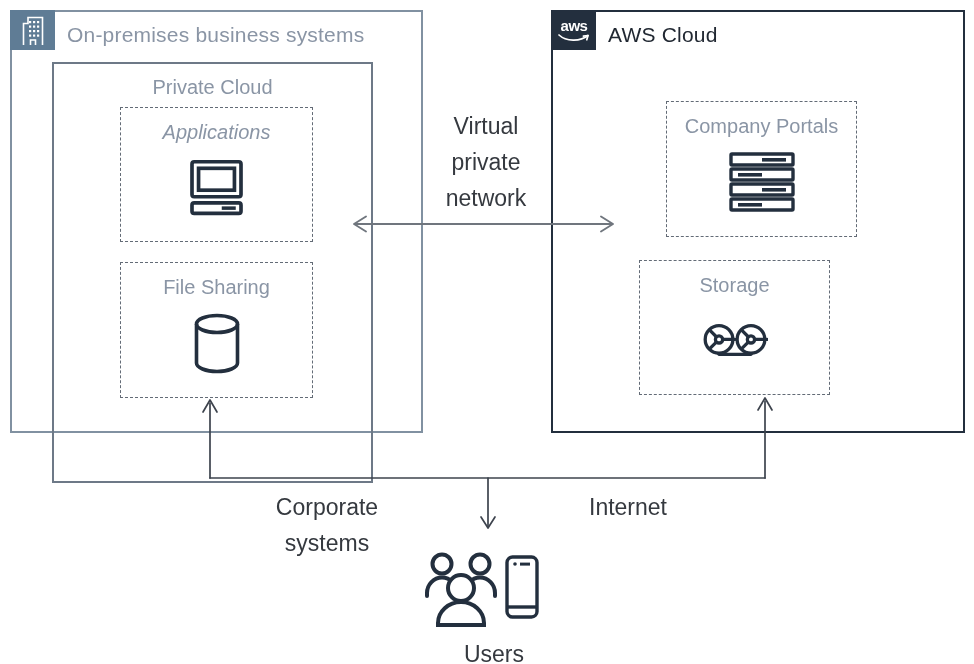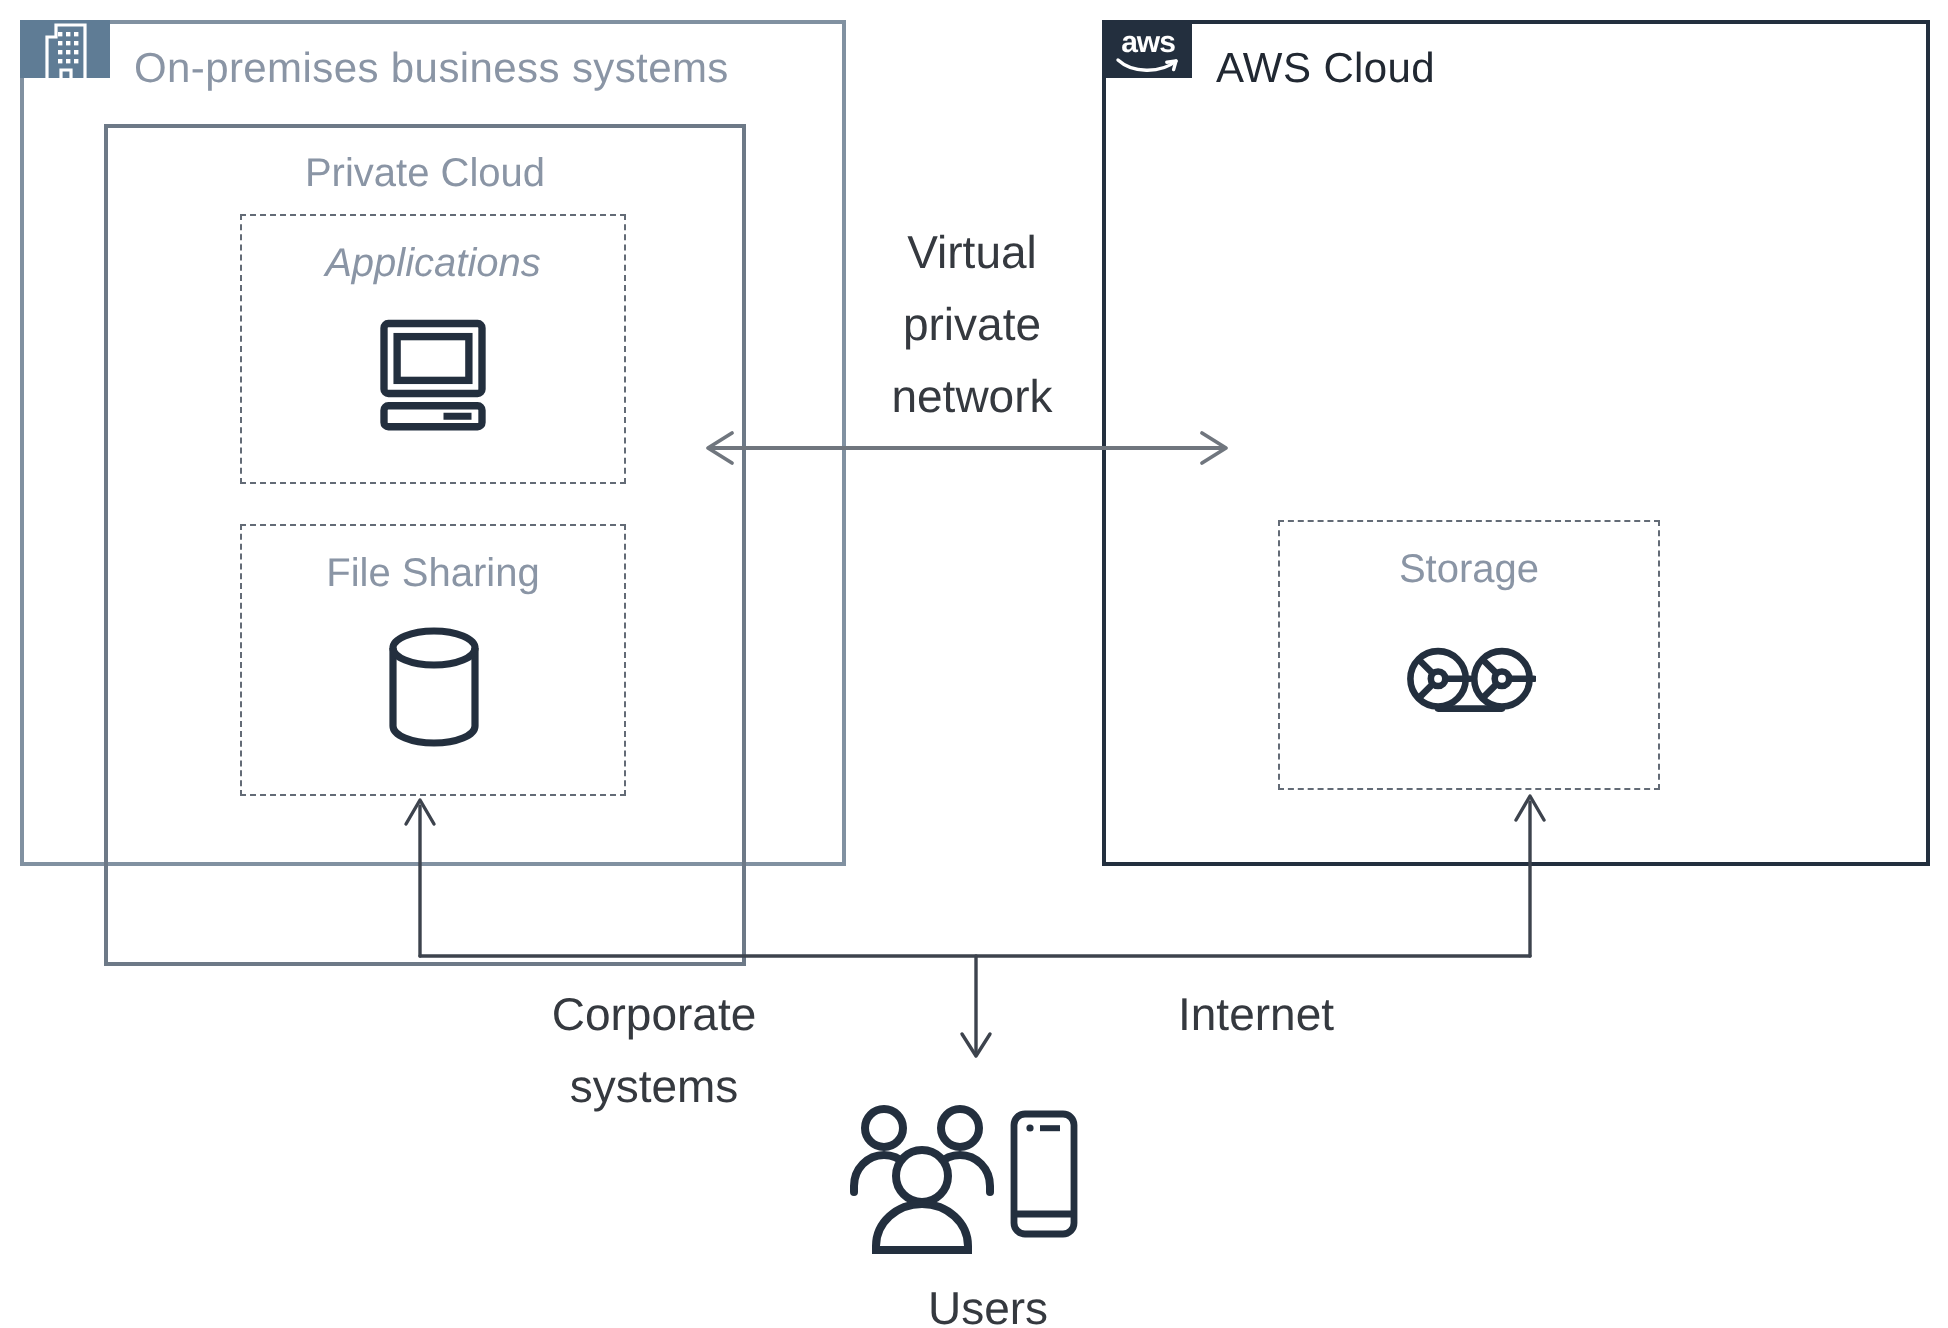--- a/index.html
+++ b/index.html
@@ -9,21 +9,21 @@
     background:var(--canvas-bg); overflow:hidden;
   }
   .overlay { position:absolute; left:0; top:0; pointer-events:none; z-index:6; }
 
   
   .group-box { position:absolute; background:transparent; }
   .onprem-box  { left:10px; top:10px; width:413px; height:423px; border:2px solid var(--onprem-border); }
   .aws-box     { left:551px; top:10px; width:414px; height:423px; border:2px solid var(--aws-border); }
   .private-box { left:52px; top:62px; width:321px; height:421px; border:2px solid var(--private-border); }
 
-  .corner-icon { position:absolute; width:45px; height:29px; z-index:4;
+  .corner-icon { position:absolute; width:45px; height:40px; z-index:4;
                  display:flex; align-items:center; justify-content:center; }
   .building-sq { left:10px; top:10px; background:var(--slate); }
   .awslogo-sq  { left:551px; top:10px; background:var(--aws-navy); }
 
   .group-title { position:absolute; font-size:21px; letter-spacing:.2px; white-space:nowrap; z-index:4; }
   .onprem-title { left:67px; top:23px; color:var(--muted); }
   .aws-title    { left:608px; top:23px; color:var(--dark-title); }
 
   .inner-label { display:block; text-align:center; font-size:20px; color:var(--muted); margin-top:13px; }
   .pc-label    { position:absolute; left:0; right:0; top:12px; text-align:center; font-size:20px; color:var(--muted); }
@@ -122,20 +122,35 @@
   <div class="group-box aws-box"></div>
   <div class="corner-icon awslogo-sq">
     <svg width="38" height="32" viewBox="0 0 38 32">
       <text x="19" y="17" text-anchor="middle" fill="#ffffff" font-family="Liberation Sans, sans-serif" font-size="15" font-weight="bold" letter-spacing="-0.5">aws</text>
       <path d="M4 21 C11 27.5, 25 28, 33 21.5" fill="none" stroke="#ffffff" stroke-width="1.7" stroke-linecap="round"></path>
       <path d="M33 21.5 l-4.6 0.6 M33 21.5 l-1.2 4.3" fill="none" stroke="#ffffff" stroke-width="1.7" stroke-linecap="round"></path>
     </svg>
   </div>
   <span class="group-title aws-title">AWS Cloud</span>
 
+  <div class="dashed-box companyportals-box">
+    <span class="inner-label">Company Portals</span>
+    <div class="icon-holder">
+      <svg width="66" height="60" viewBox="0 0 66 60" fill="none" stroke="var(--icon-stroke)" stroke-width="3.4">
+        <rect x="2" y="2" width="62" height="11" rx="1"></rect>
+        <rect x="33" y="6" width="24" height="3.6" fill="var(--icon-stroke)" stroke="none"></rect>
+        <rect x="2" y="17" width="62" height="11" rx="1"></rect>
+        <rect x="9" y="21" width="24" height="3.6" fill="var(--icon-stroke)" stroke="none"></rect>
+        <rect x="2" y="32" width="62" height="11" rx="1"></rect>
+        <rect x="33" y="36" width="24" height="3.6" fill="var(--icon-stroke)" stroke="none"></rect>
+        <rect x="2" y="47" width="62" height="11" rx="1"></rect>
+        <rect x="9" y="51" width="24" height="3.6" fill="var(--icon-stroke)" stroke="none"></rect>
+      </svg>
+    </div>
+  </div>
 
   <div class="dashed-box storage-box">
     <span class="inner-label">Storage</span>
     <div class="icon-holder">
       <svg width="66" height="38" viewBox="0 0 62 35" fill="none" stroke="var(--icon-stroke)" stroke-width="3.1" stroke-linecap="round">
         <path d="M16 30 H46"></path>
         <circle cx="16" cy="16" r="13" fill="#ffffff"></circle>
         <circle cx="16" cy="16" r="3.4"></circle>
         <path d="M13 13 L7.5 7.5"></path>
         <path d="M13 19 L7.5 24.5"></path>

